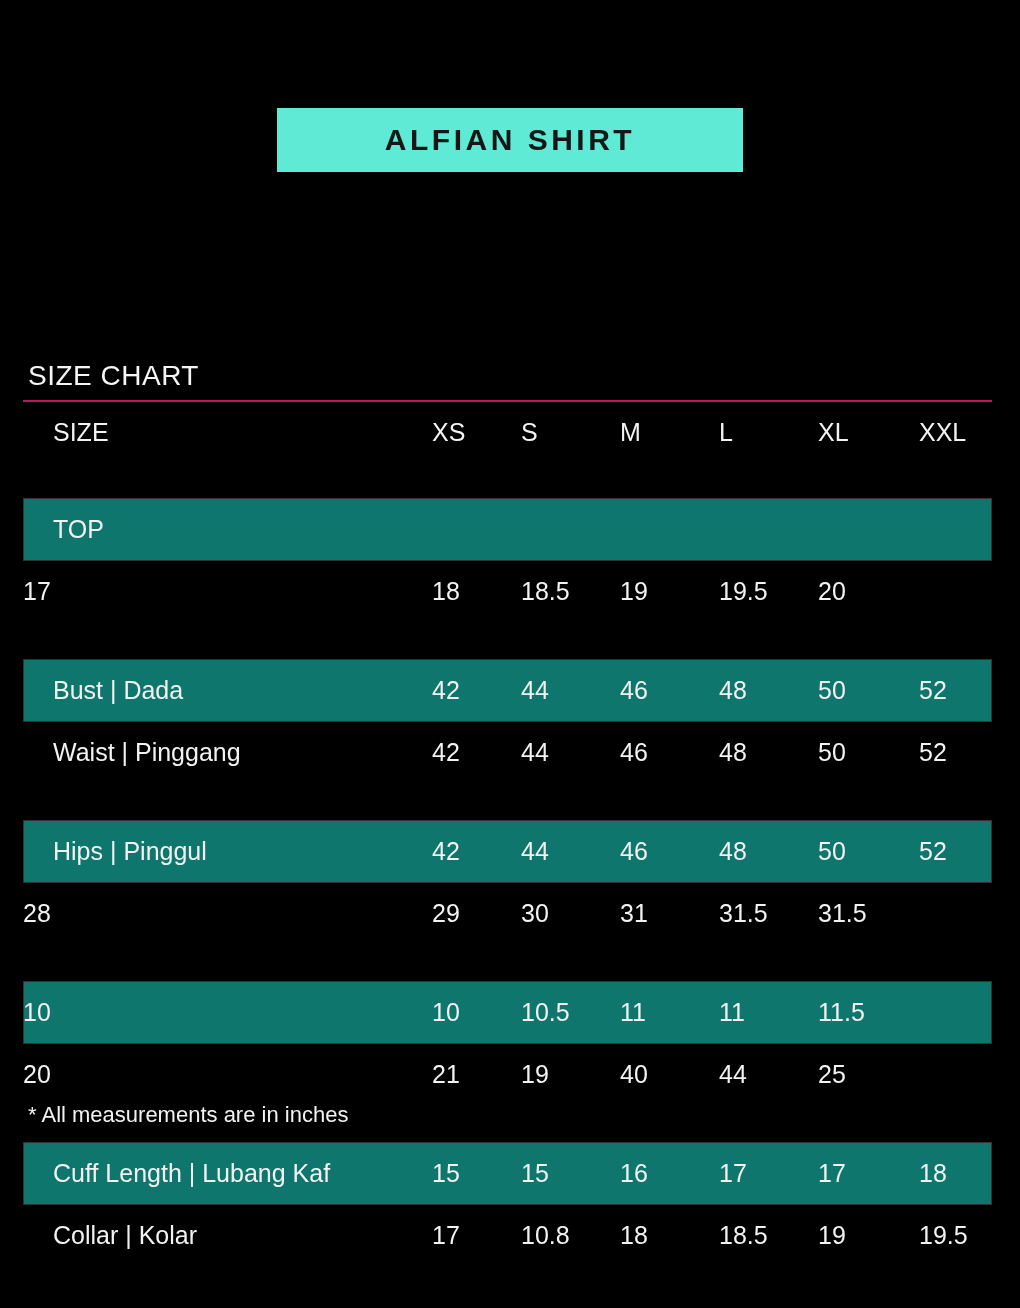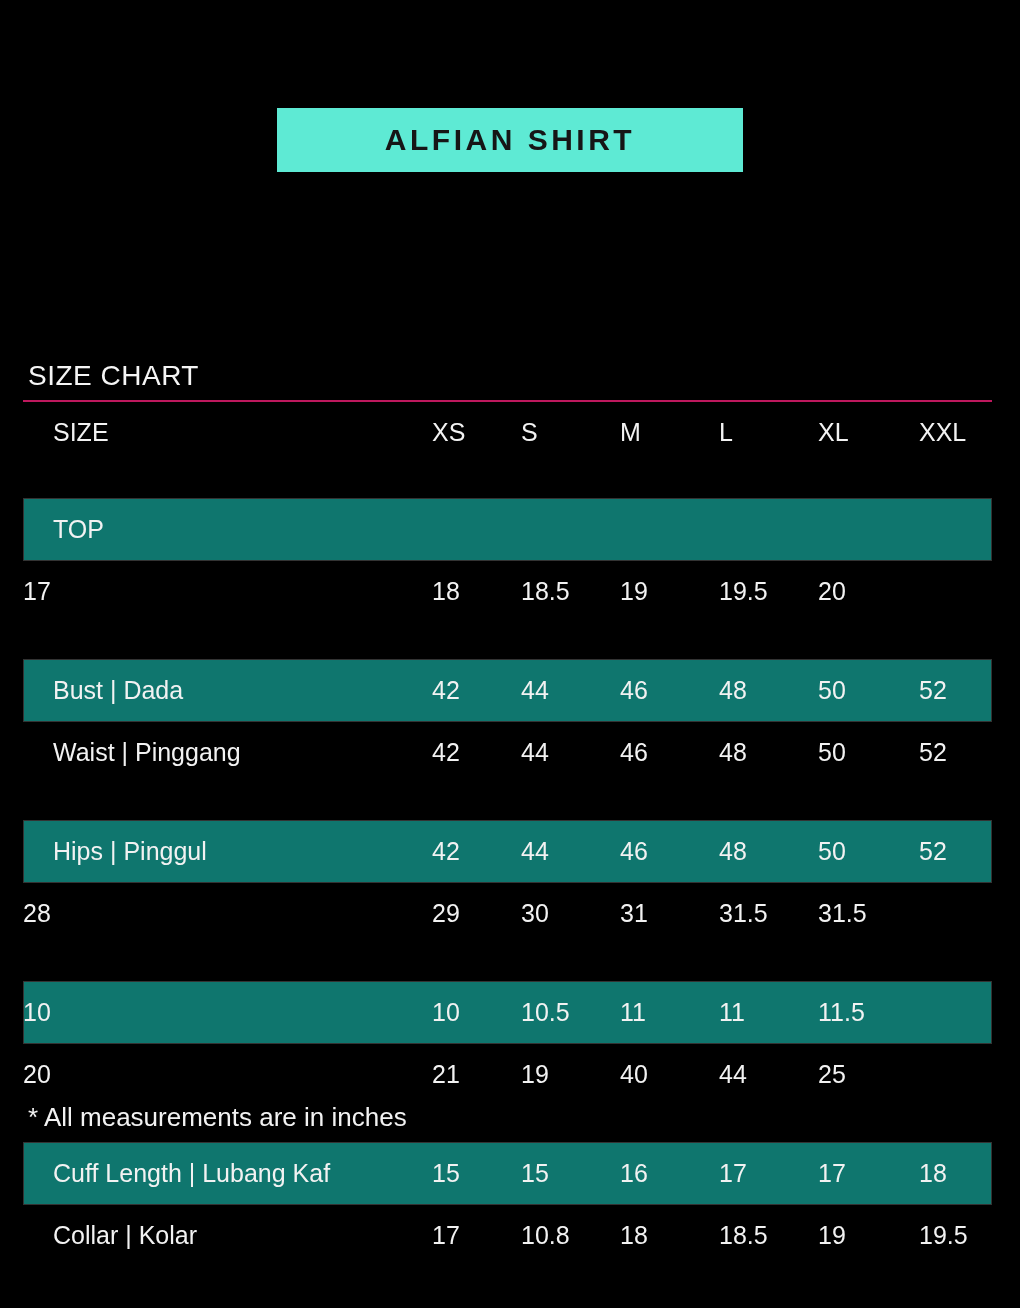--- a/index.html
+++ b/index.html
@@ -74,21 +74,21 @@
     color: #f2f2f2;
     white-space: nowrap;
   }
   .cell.label { padding-left: 30px; }
 
   
   .footnote {
     position: absolute;
     top: 1102px;
     left: 28px;
-    font-size: 26px;
+    font-size: 22px;
     color: #f2f2f2;
   }
 </style>
 </head>
 <body>
 
 <div class="banner">
   <span>ALFIAN SHIRT</span>
 </div>
 

